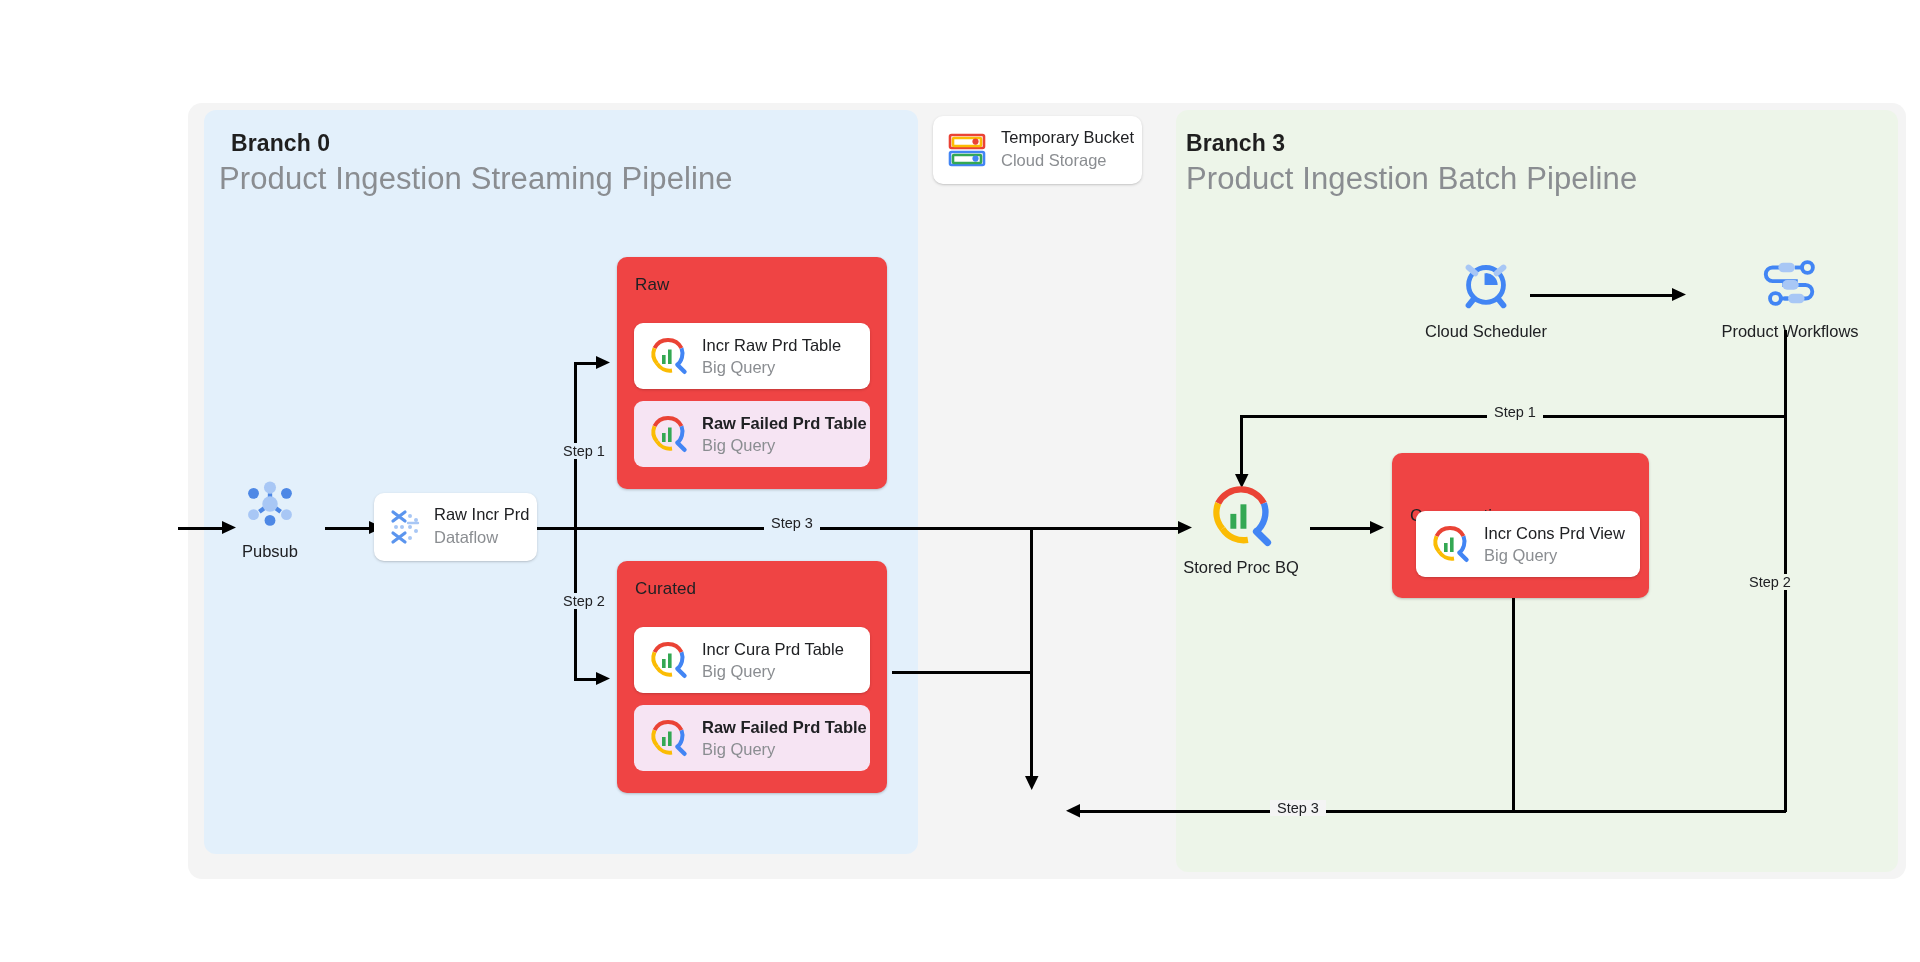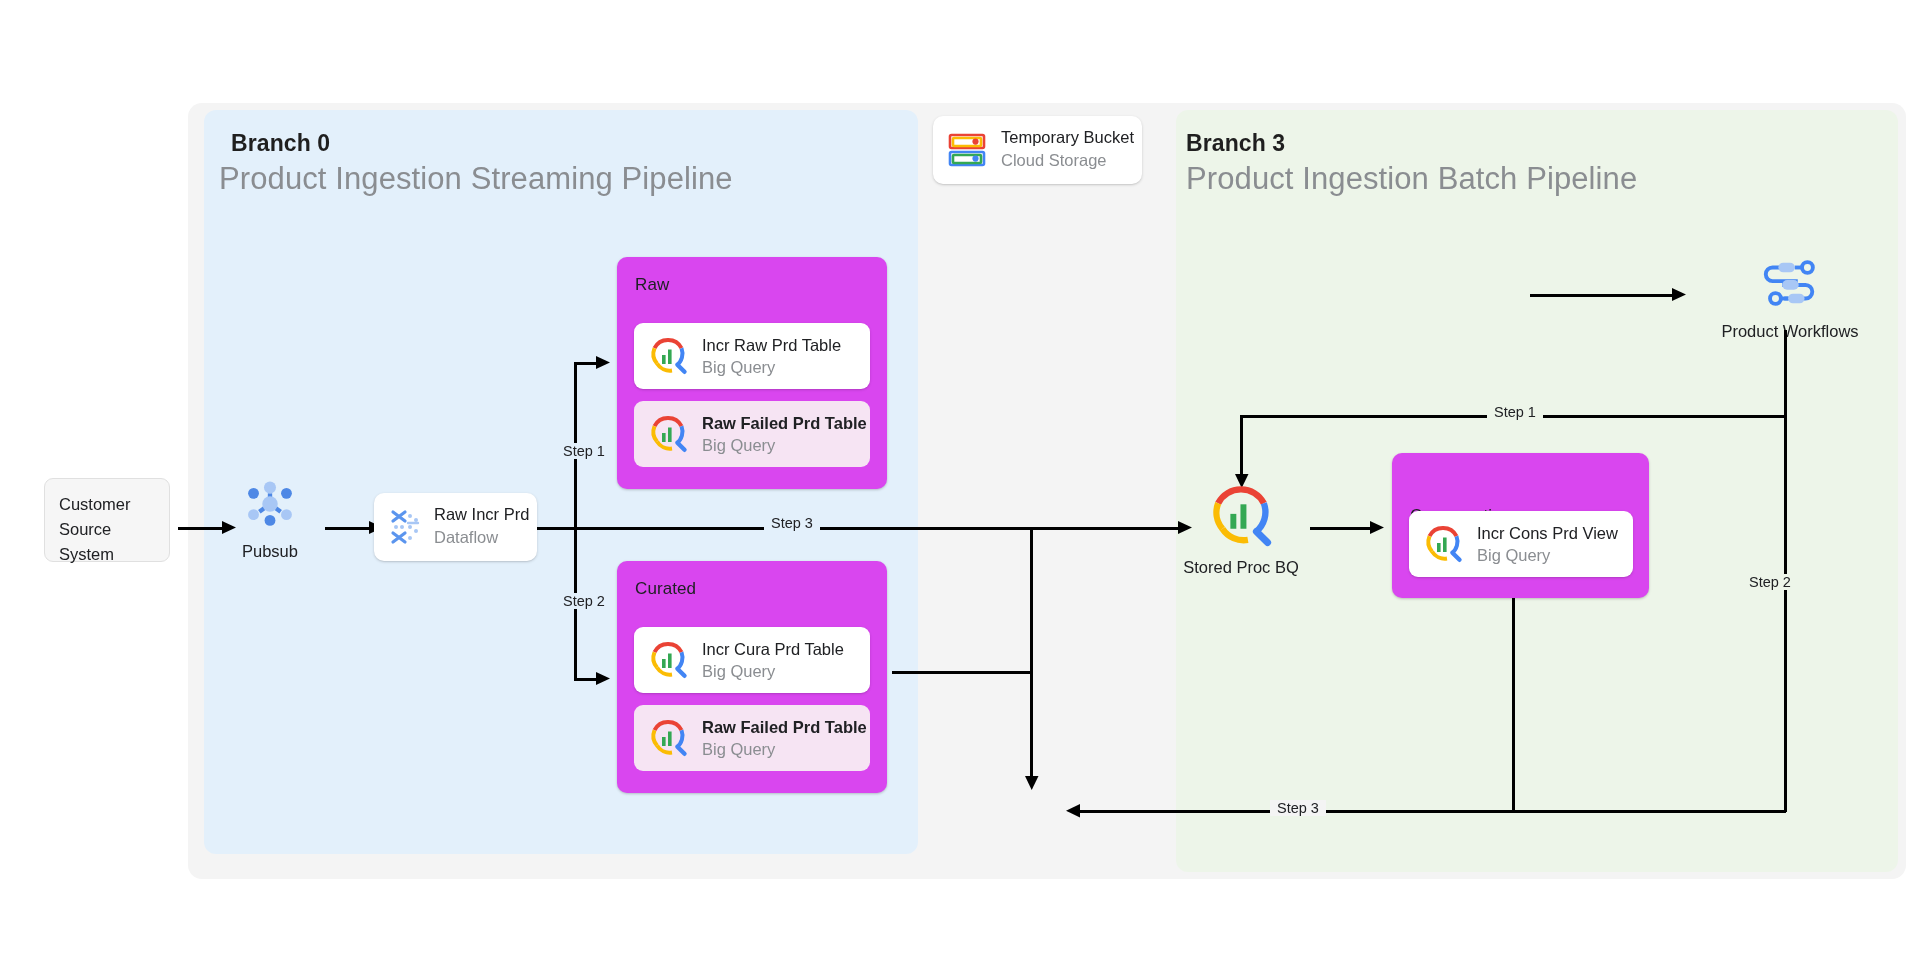--- a/index.html
+++ b/index.html
@@ -39,21 +39,21 @@
     position: absolute; background: #f6f6f6; border: 1px solid #e0e0e0;
     border-radius: 9px;
   }
   .box-text {
     position: absolute; font-size: 16.5px; color: #202124; line-height: 25px;
     white-space: pre-line;
   }
 
   
   .group-card {
-    position: absolute; background: #d946ef; border-radius: 10px;
+    position: absolute; background: #ef4444; border-radius: 10px;
     box-shadow: 0 1px 3px rgba(0,0,0,.17), 0 1px 2px rgba(0,0,0,.06);
   }
   .group-label {
     position: absolute; font-size: 17px; color: #202124; letter-spacing: .1px;
   }
 
   
   .res {
     position: absolute; border-radius: 9px; display: flex; align-items: center;
     background: #ffffff;
@@ -114,25 +114,20 @@
         <rect x="6" y="25" width="28" height="8" rx="1" fill="none" stroke="#34a853" stroke-width="2.6"></rect>
         <circle cx="28.5" cy="28.6" r="3.1" fill="#4285f4"></circle>
       </svg>
     </span>
     <div style="position:absolute; left:68px; top:10px;">
       <div class="t1" style="font-size:16.5px; color:#202124; line-height:23px; white-space:nowrap;">Temporary Bucket</div>
       <div class="t2" style="font-size:16.5px; color:#8a8d91; line-height:23px; white-space:nowrap;">Cloud Storage</div>
     </div>
   </div>
 
-  <div class="plain-box" style="left:44px; top:478px; width:126px; height:84px;">
-    <div class="box-text" style="left:14px; top:13px;">Customer
-Source
-System</div>
-  </div>
 
   <div class="wire h" style="left:178px; top:527px; width:44px;"></div>
   <svg class="arrowhead" style="left:222px; top:519px;" width="16" height="18">
     <polygon points="0,2 14,8.5 0,15" fill="#000"></polygon>
   </svg>
 
   <div class="node" style="left:218px; top:472px; width:104px;">
     <span class="glyph">
       <svg viewBox="0 0 64 64" width="62" height="62">
         <line x1="32" y1="22" x2="32" y2="33" stroke="#4e88e5" stroke-width="4.5"></line>
@@ -286,20 +281,34 @@
   <svg class="arrowhead" style="left:1178px; top:519px;" width="16" height="18">
     <polygon points="0,2 14,8.5 0,15" fill="#000"></polygon>
   </svg>
 
   <div class="wire v" style="left:1030px; top:671px; height:108px;"></div>
   <svg class="arrowhead" style="left:1023px; top:776px;" width="18" height="16">
     <polygon points="2,0 15.5,0 8.7,14" fill="#000"></polygon>
   </svg>
 
 
+  <div class="node" style="left:1406px; top:252px; width:160px;">
+    <span class="glyph">
+      <svg viewBox="0 0 64 64" width="62" height="62">
+        <circle cx="32" cy="34" r="18" fill="none" stroke="#4285f4" stroke-width="5"></circle>
+        <path d="M32 22 A12 12 0 0 1 44 34 L32 34 Z" fill="#4285f4"></path>
+        <path d="M32 34 L32 22" stroke="#4285f4" stroke-width="3"></path>
+        <line x1="14" y1="16" x2="21" y2="22" stroke="#a8c7f5" stroke-width="6" stroke-linecap="round"></line>
+        <line x1="50" y1="16" x2="43" y2="22" stroke="#a8c7f5" stroke-width="6" stroke-linecap="round"></line>
+        <line x1="19" y1="49" x2="14" y2="55" stroke="#4285f4" stroke-width="6" stroke-linecap="round"></line>
+        <line x1="45" y1="49" x2="50" y2="55" stroke="#4285f4" stroke-width="6" stroke-linecap="round"></line>
+      </svg>
+    </span>
+    <span class="nlabel">Cloud Scheduler</span>
+  </div>
 
   <div class="wire h" style="left:1530px; top:294px; width:144px;"></div>
   <svg class="arrowhead" style="left:1672px; top:286px;" width="16" height="18">
     <polygon points="0,2 14,8.5 0,15" fill="#000"></polygon>
   </svg>
 
   <div class="node" style="left:1705px; top:252px; width:170px;">
     <span class="glyph">
       <svg viewBox="0 0 64 64" width="62" height="62">
         <path d="M22 16 H14 A7 7 0 0 0 14 30 H40" fill="none" stroke="#4285f4" stroke-width="4"></path>
@@ -341,21 +350,21 @@
   </div>
 
   <div class="wire h" style="left:1310px; top:527px; width:62px;"></div>
   <svg class="arrowhead" style="left:1370px; top:519px;" width="16" height="18">
     <polygon points="0,2 14,8.5 0,15" fill="#000"></polygon>
   </svg>
 
   <div class="group-card" style="left:1392px; top:453px; width:257px; height:145px;">
     <div class="group-label" style="left:18px; top:18px;margin-top:35px;">Consumption</div>
 
-    <div class="res shadowed" style="left:17px; top:58px; width:224px; height:66px;">
+    <div class="res shadowed" style="left:24px; top:58px; width:224px; height:66px;">
       <span class="ic">
         <svg viewBox="0 0 40 40" width="40" height="40">
           <path d="M20 4 A15 15 0 0 1 33.5 12.2" fill="none" stroke="#ea4335" stroke-width="4"></path>
           <path d="M6.5 12.2 A15 15 0 0 1 20 4" fill="none" stroke="#ea4335" stroke-width="4"></path>
           <path d="M6.5 12.2 A15 15 0 0 0 9 27.5" fill="none" stroke="#fbbc04" stroke-width="4"></path>
           <path d="M9 27.5 A15 15 0 0 0 24 34.5" fill="none" stroke="#fbbc04" stroke-width="4"></path>
           <path d="M33.5 12.2 A15 15 0 0 1 28.8 29.3" fill="none" stroke="#4285f4" stroke-width="4"></path>
           <line x1="29.4" y1="28.8" x2="36.5" y2="35.8" stroke="#4285f4" stroke-width="4.4" stroke-linecap="round"></line>
           <rect x="14" y="19" width="3.6" height="9" fill="#34a853"></rect>
           <rect x="20" y="13.5" width="3.6" height="14.5" fill="#34a853"></rect>

